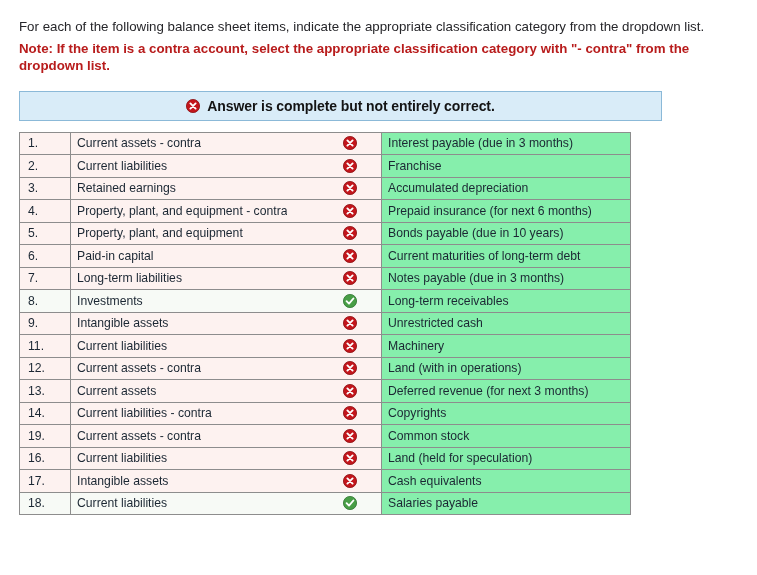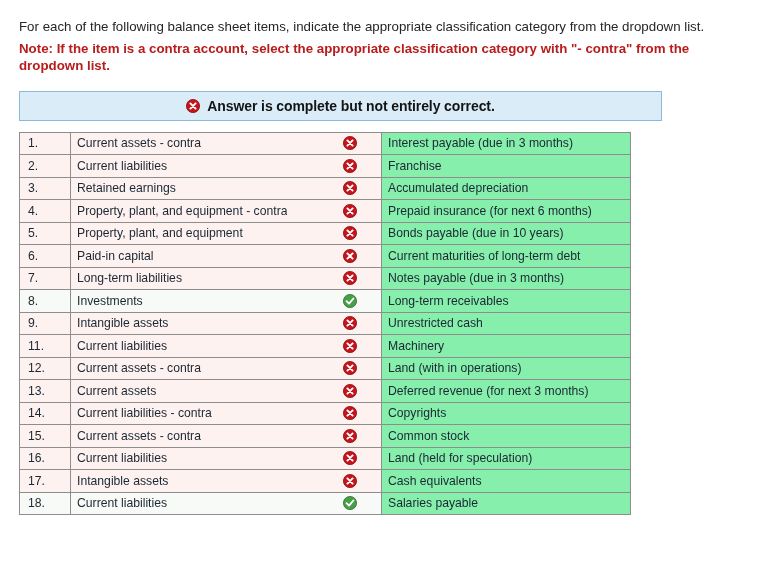--- a/index.html
+++ b/index.html
@@ -365,21 +365,21 @@
                     <circle cx="7" cy="7" r="6.6" fill="#c3161c" stroke="#8c0f12" stroke-width="0.8"></circle>
                     <path d="M4.4 4.4 L9.6 9.6 M9.6 4.4 L4.4 9.6" fill="none" stroke="#ffffff" stroke-width="1.9" stroke-linecap="round"></path>
                   </svg>
                 </span>
               </span>
             </div>
           </td>
           <td class="col-item">Copyrights</td>
         </tr>
         <tr class="row-wrong">
-          <td class="col-num">15.</td>
+          <td class="col-num">19.</td>
           <td class="col-answer">
             <div class="answer-cell-inner">
               <span class="answer-text">Current assets - contra</span>
               <span class="answer-mark">
                 <span class="icon-badge">
                   <svg viewBox="0 0 14 14">
                     <circle cx="7" cy="7" r="6.6" fill="#c3161c" stroke="#8c0f12" stroke-width="0.8"></circle>
                     <path d="M4.4 4.4 L9.6 9.6 M9.6 4.4 L4.4 9.6" fill="none" stroke="#ffffff" stroke-width="1.9" stroke-linecap="round"></path>
                   </svg>
                 </span>

